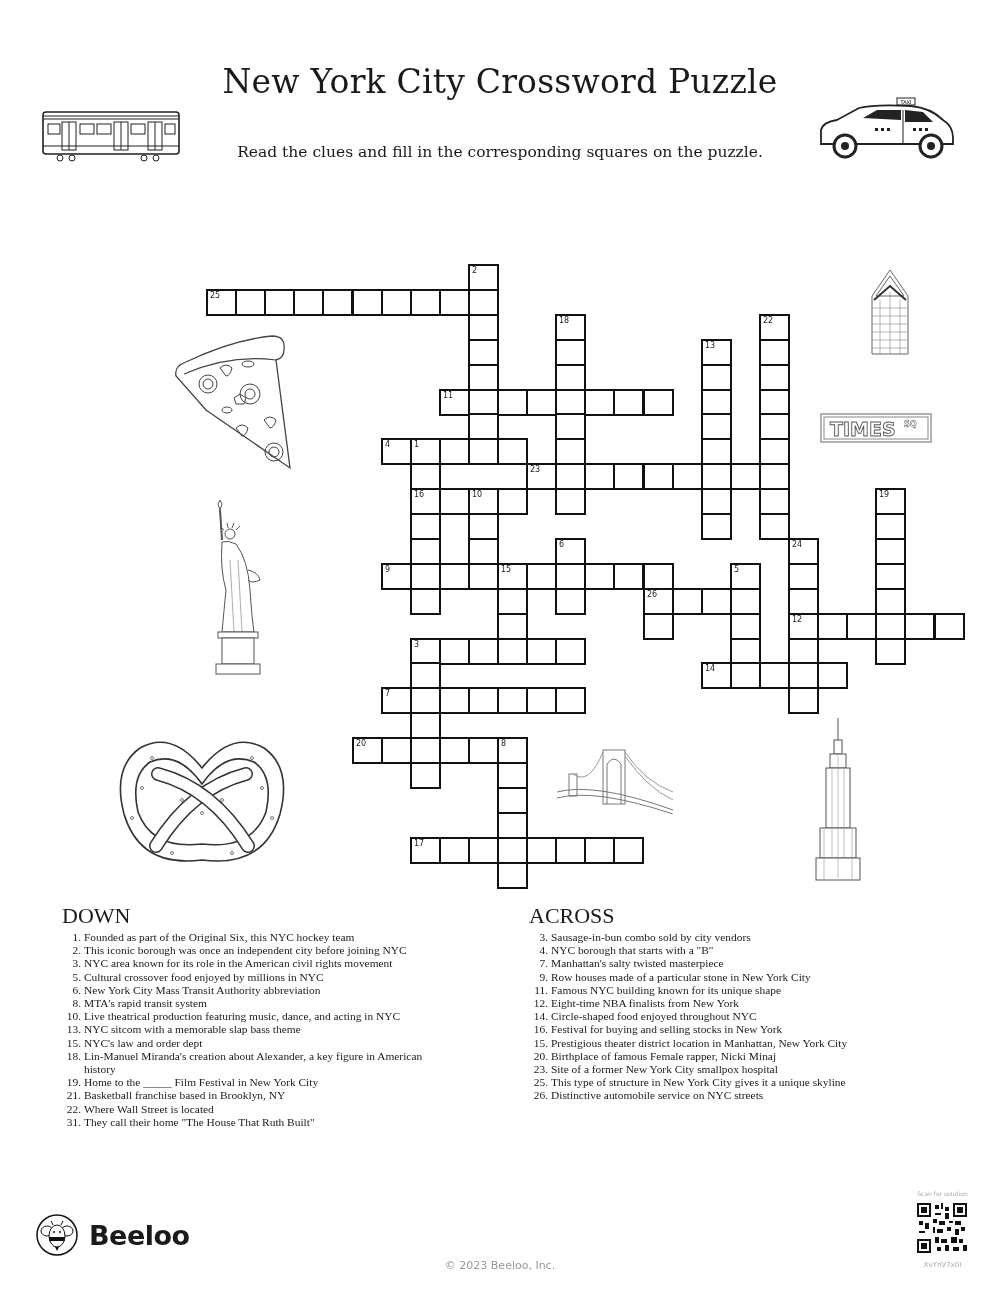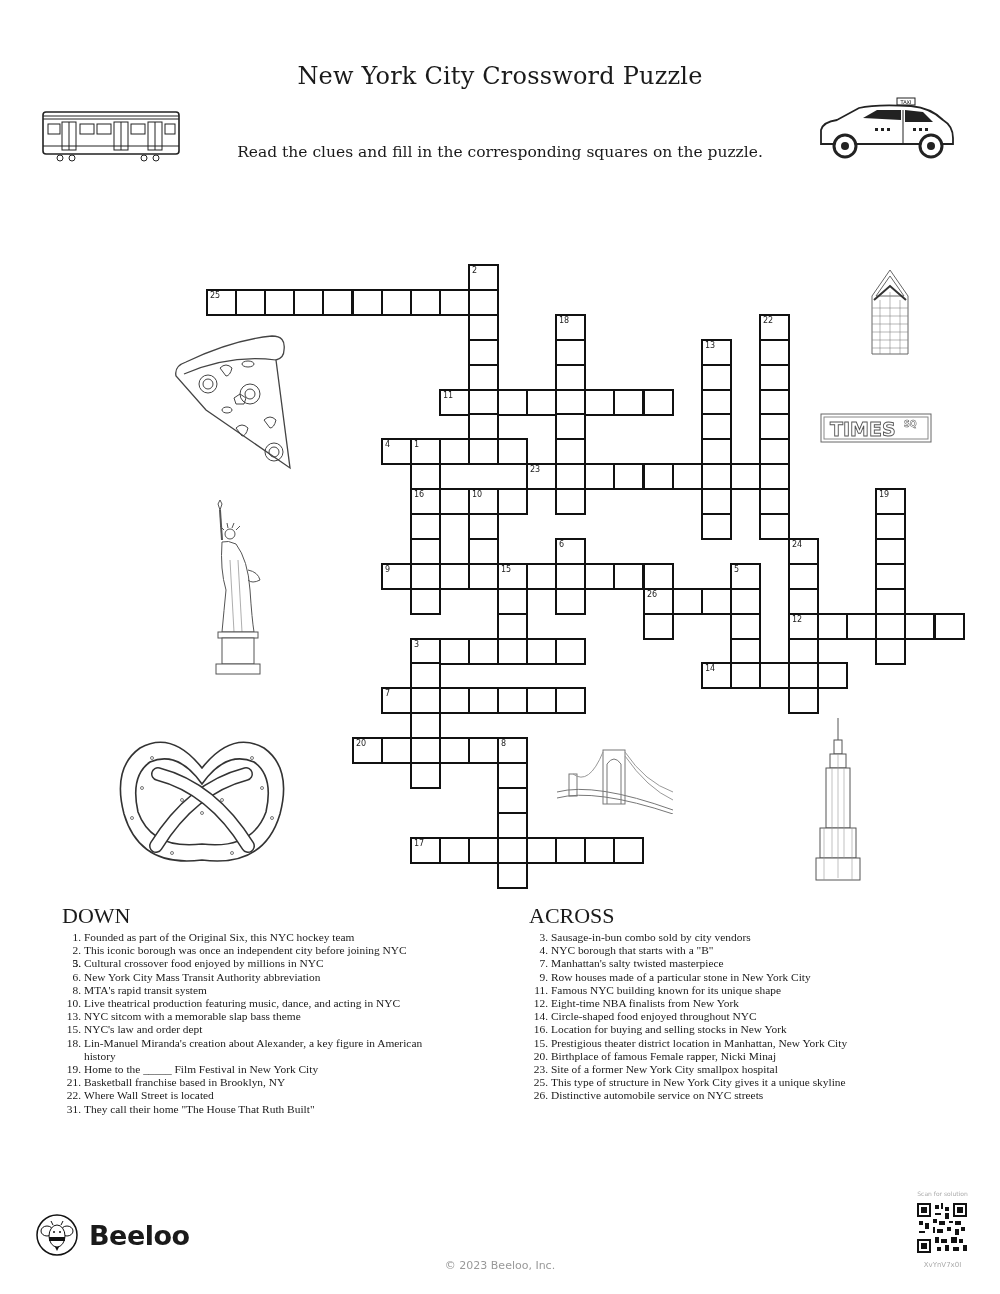--- a/index.html
+++ b/index.html
@@ -1,17 +1,17 @@
 <!DOCTYPE html>
 <html><head>
 <meta charset="utf-8">
 <style>
   html, body { margin:0; padding:0; background:#fff; }
   body { width:1000px; height:1294px; position:relative; overflow:hidden; font-family:"DejaVu Serif", serif; color:#1a1a1a; }
-  .title { position:absolute; left:0; width:1000px; top:62px; text-align:center; font-family:"DejaVu Serif", serif; font-size:24px; font-weight:normal; letter-spacing:0.2px; }
+  .title { position:absolute; left:0; width:1000px; top:62px; text-align:center; font-family:"DejaVu Serif", serif; font-size:33px; font-weight:normal; letter-spacing:0.2px; }
   .subtitle { position:absolute; left:0; width:1000px; top:143px; text-align:center; font-family:"DejaVu Serif", serif; font-size:15.5px; }
   .grid { position:absolute; left:0; top:0; width:1000px; height:900px; }
   .cell { position:absolute; box-sizing:border-box; border:2px solid #111; background:#fff; margin-left:-1px; margin-top:-1px; }
   .num { position:absolute; left:2px; top:0px; font-family:"DejaVu Sans", sans-serif; font-size:8px; color:#222; line-height:10px; }
   .art { position:absolute; }
   .clues { position:absolute; font-family:Liberation Serif, serif; font-size:11.4px; line-height:13.2px; }
   .clues h2 { margin:0 0 3px 0; font-size:22px; font-weight:normal; line-height:24px; }
   .clue { position:relative; padding-left:22px; }
   .clue .n { position:absolute; left:0; width:19px; text-align:right; }
   .logo { position:absolute; left:35px; top:1213px; display:flex; align-items:center; gap:10px; }
@@ -373,21 +373,21 @@
     <line x1="12" y1="110" x2="12" y2="162"></line>
       <line x1="40" y1="110" x2="40" y2="162"></line>
   </g>
 </svg>
 
 <div class="clues" style="left:62px;top:904px;width:390px;">
   <h2>DOWN</h2>
   <div id="down-list">
       <div class="clue"><span class="n">1.</span><span>Founded as part of the Original Six, this NYC hockey team</span></div>
       <div class="clue"><span class="n">2.</span><span>This iconic borough was once an independent city before joining NYC</span></div>
-      <div class="clue"><span class="n">3.</span></div>
+      <div class="clue"><span class="n">3.</span><span>NYC area known for its role in the American civil rights movement</span></div>
       <div class="clue"><span class="n">5.</span><span>Cultural crossover food enjoyed by millions in NYC</span></div>
       <div class="clue"><span class="n">6.</span><span>New York City Mass Transit Authority abbreviation</span></div>
       <div class="clue"><span class="n">8.</span><span>MTA's rapid transit system</span></div>
       <div class="clue"><span class="n">10.</span><span>Live theatrical production featuring music, dance, and acting in NYC</span></div>
       <div class="clue"><span class="n">13.</span><span>NYC sitcom with a memorable slap bass theme</span></div>
       <div class="clue"><span class="n">15.</span><span>NYC's law and order dept</span></div>
       <div class="clue"><span class="n">18.</span><span>Lin-Manuel Miranda's creation about Alexander, a key figure in American history</span></div>
       <div class="clue"><span class="n">19.</span><span>Home to the _____ Film Festival in New York City</span></div>
       <div class="clue"><span class="n">21.</span><span>Basketball franchise based in Brooklyn, NY</span></div>
       <div class="clue"><span class="n">22.</span><span>Where Wall Street is located</span></div>
@@ -398,21 +398,21 @@
 <div class="clues" style="left:529px;top:904px;width:370px;">
   <h2>ACROSS</h2>
   <div id="across-list">
       <div class="clue"><span class="n">3.</span><span>Sausage-in-bun combo sold by city vendors</span></div>
       <div class="clue"><span class="n">4.</span><span>NYC borough that starts with a "B"</span></div>
       <div class="clue"><span class="n">7.</span><span>Manhattan's salty twisted masterpiece</span></div>
       <div class="clue"><span class="n">9.</span><span>Row houses made of a particular stone in New York City</span></div>
       <div class="clue"><span class="n">11.</span><span>Famous NYC building known for its unique shape</span></div>
       <div class="clue"><span class="n">12.</span><span>Eight-time NBA finalists from New York</span></div>
       <div class="clue"><span class="n">14.</span><span>Circle-shaped food enjoyed throughout NYC</span></div>
-      <div class="clue"><span class="n">16.</span><span>Location for buying and selling stocks in New York</span></div>
+      <div class="clue"><span class="n">16.</span><span>Festival for buying and selling stocks in New York</span></div>
       <div class="clue"><span class="n">15.</span><span>Prestigious theater district location in Manhattan, New York City</span></div>
       <div class="clue"><span class="n">20.</span><span>Birthplace of famous Female rapper, Nicki Minaj</span></div>
       <div class="clue"><span class="n">23.</span><span>Site of a former New York City smallpox hospital</span></div>
       <div class="clue"><span class="n">25.</span><span>This type of structure in New York City gives it a unique skyline</span></div>
       <div class="clue"><span class="n">26.</span><span>Distinctive automobile service on NYC streets</span></div>
     </div>
 </div>
 
 <div class="logo">
   <svg width="44" height="44" viewBox="0 0 44 44">

